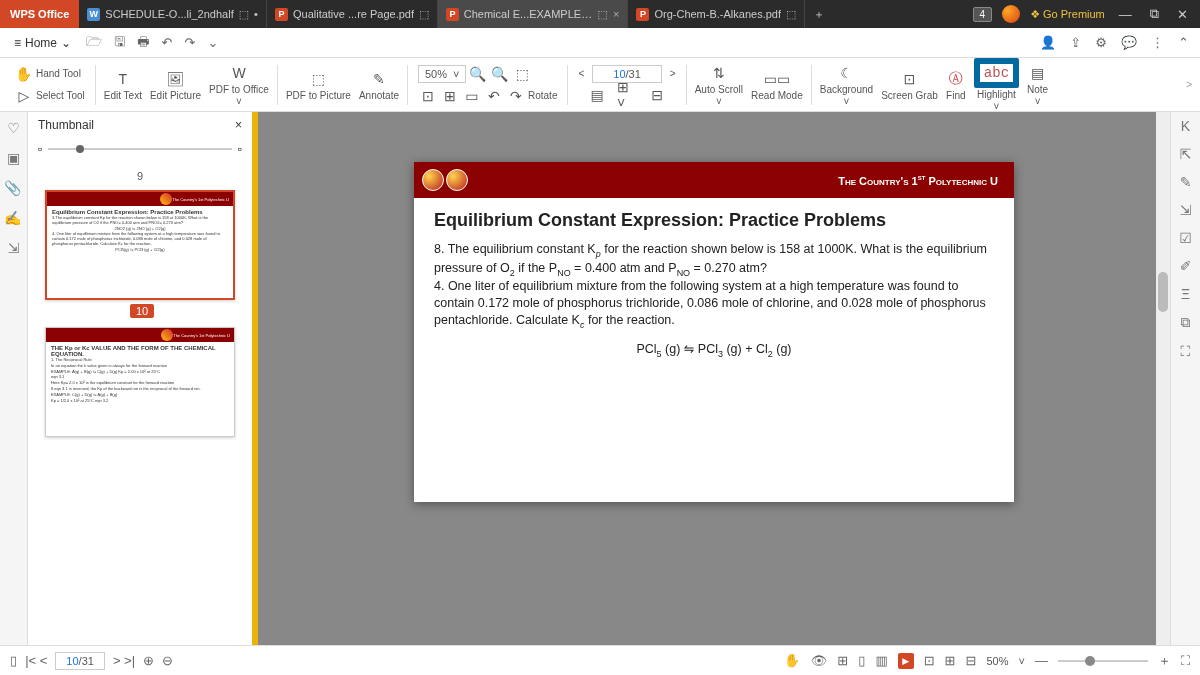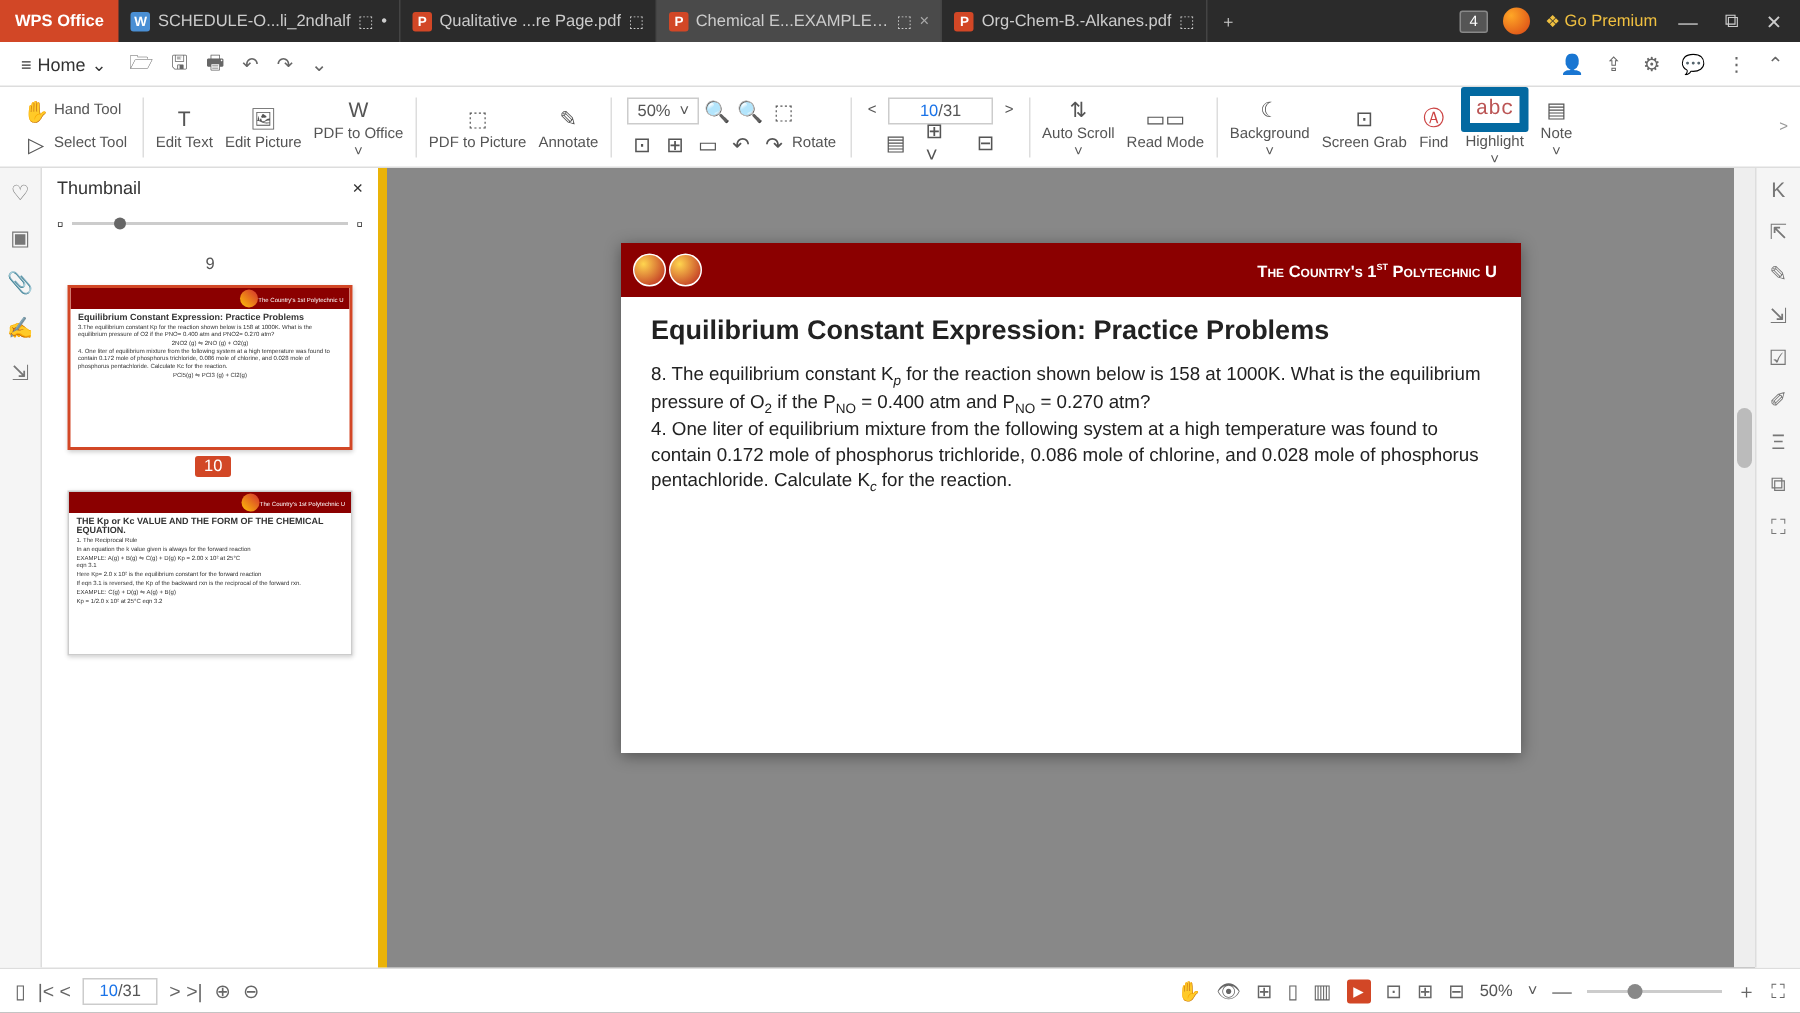--- a/index.html
+++ b/index.html
@@ -277,20 +277,21 @@
         <div class="bcirc">
             <div class="circ"></div>
             <div class="circ"></div>
           </div>
         <div class="btxt"><span>The Country's 1</span><span class="st">st</span><span> Polytechnic U</span></div>
       </div>
       <div class="pcontent">
         <div class="ptitle">Equilibrium Constant Expression: Practice Problems</div>
         <div class="ptext"><span>8. The equilibrium constant K</span><i><span class="sub">p</span></i><span> for the reaction shown below is 158 at 1000K.  What is the equilibrium pressure of O</span><span class="sub">2</span><span> if the P</span><span class="sub">NO</span><span> = 0.400 atm and P</span><span class="sub">NO</span><span> = 0.270 atm?</span></div>
         <div class="ptext"><span>4. One liter of equilibrium mixture from the following system at a high temperature was found to contain 0.172 mole of phosphorus trichloride, 0.086 mole of chlorine, and 0.028 mole of phosphorus pentachloride.  Calculate K</span><i><span class="sub">c</span></i><span> for the reaction.</span></div>
+        <div class="eq"><span>PCl</span><span class="sub">5</span><span> (g) ⇋ PCl</span><span class="sub">3</span><span> (g)  + Cl</span><span class="sub">2</span><span> (g)</span></div>
       </div>
     </div>
     <div class="scrolltrack">
         <div class="scrollthumb"></div>
       </div>
   </div>
 
   <div class="rightrail">
     <span>K</span>
     <span>⇱</span>

